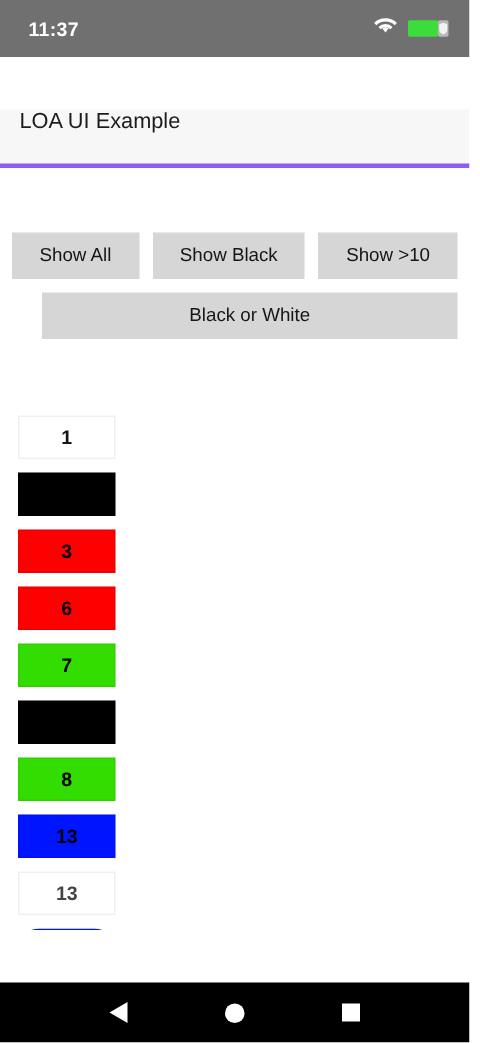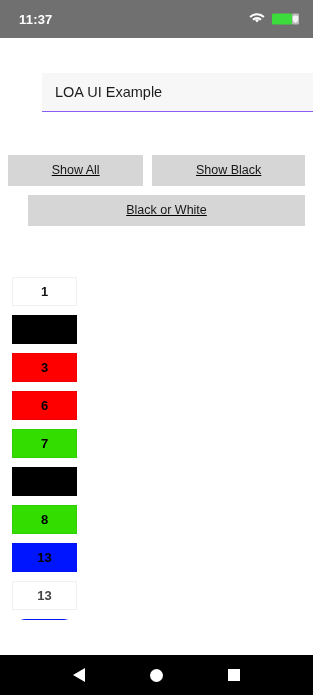--- a/index.html
+++ b/index.html
@@ -30,40 +30,38 @@
     letter-spacing:0.2px;
   }
   .status-icons { display:flex; align-items:center; gap:7px; }
   .wifi-icon { display:block; }
   .battery-icon { display:flex; align-items:center; }
 
   
   .title-bar {
     flex:0 0 39px; height:39px;
     background:#f7f7f7;
-    border-bottom:1px solid #8b5cf6;
-    display:flex; align-items:center;
+    border-bottom:3px solid #8b5cf6;
+    display:flex; align-items:flex-start;
     padding:0 13px;
-    margin-left:42px;
   }
   .title-text {
     font-size:14.5px; color:#1d1d1d; font-weight:400;
   }
 
   
   .button-area {
     flex:0 0 auto;
     padding:8px 8px 0 8px;
     background:#ffffff;
   }
   .btn-row {
     display:flex;
     gap:9px;
     margin-bottom:9px;
-    text-decoration:underline;
   }
   .btn {
     background:#d6d6d6;
     border:none;
     color:#161616;
     font-family:"Liberation Sans", sans-serif;
     font-size:12.5px;
     height:31px;
     line-height:31px;
     text-align:center;
@@ -144,20 +142,21 @@
   </div>
 
   <div class="title-bar">
     <div class="title-text">LOA UI Example</div>
   </div>
 
   <div class="button-area">
     <div class="btn-row row-one">
       <button class="btn">Show All</button>
       <button class="btn">Show Black</button>
+      <button class="btn">Show &gt;10</button>
     </div>
     <div class="btn-row row-two">
       <button class="btn">Black or White</button>
     </div>
   </div>
 
   <div class="list-area" id="list-area">
       <div class="cell" style="background: rgb(255, 255, 255); color: rgb(22, 22, 22);">
         <span>1</span>
       </div>

